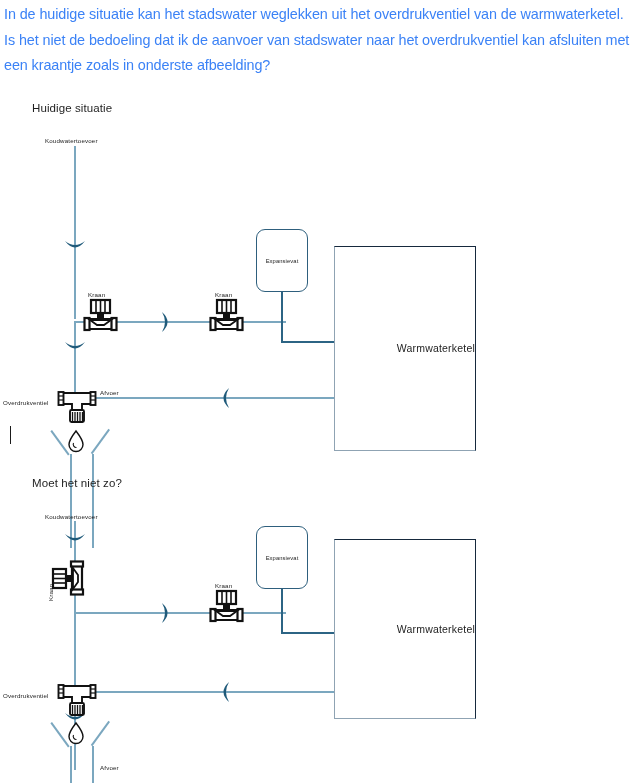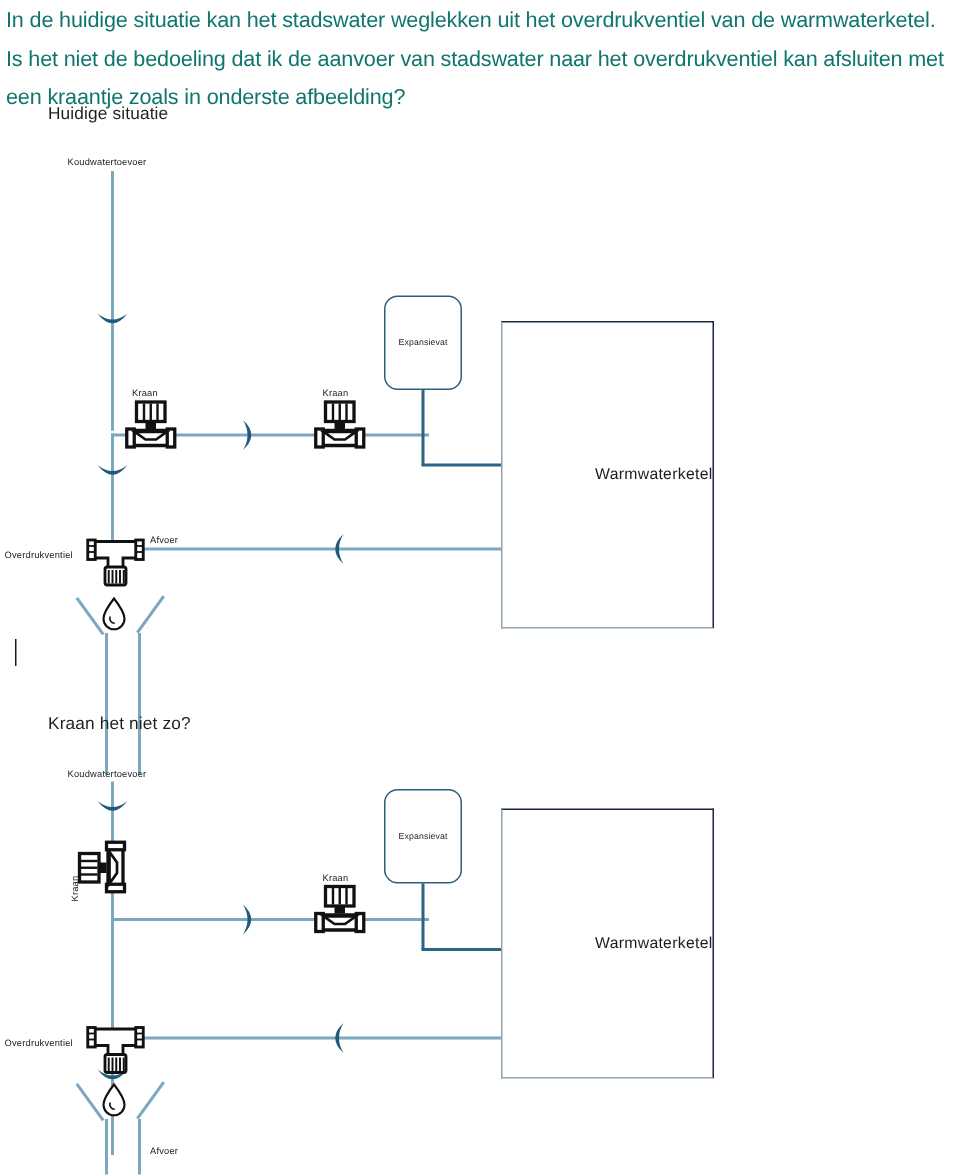--- a/index.html
+++ b/index.html
@@ -4,31 +4,31 @@
 <style>
   html,body{margin:0;padding:0;}
   body{
     width:636px;height:783px;background:#ffffff;
     font-family:"Liberation Sans","DejaVu Sans",sans-serif;
     color:#1a1a1a;overflow:hidden;position:relative;
   }
   
   .intro{
     position:absolute;left:4px;top:2px;width:628px;
-    font-size:14.4px;line-height:25.6px;color:#0f766e;
+    font-size:14.4px;line-height:25.6px;color:#3b82f6;
     letter-spacing:-0.1px;
   }
   
   .caret{
     position:absolute;left:10px;top:426px;width:1px;height:18px;
     background:#1a1a1a;
   }
   
   .diagram{position:absolute;left:0;width:636px;}
-  #diagram-1{top:67px;height:345px;}
+  #diagram-1{top:99px;height:345px;}
   #diagram-2{top:474px;height:309px;}
 
   .dtitle{
     position:absolute;font-size:11.5px;color:#1f1f1f;letter-spacing:0.1px;
   }
   .lbl{
     position:absolute;font-size:6.2px;color:#1c1c1c;
     letter-spacing:0.15px;white-space:nowrap;
   }
   .lbl-rot{
@@ -162,21 +162,21 @@
 
   <div class="diag" style="left:52px;top:331px;width:30px;transform:rotate(54deg);"></div>
   <div class="diag" style="left:110px;top:331px;width:30px;transform:rotate(126deg);"></div>
   <div class="pipe v" style="left:70px;top:355px;height:94px;"></div>
   <div class="pipe v" style="left:92px;top:355px;height:94px;"></div>
   <div class="lbl" style="left:100px;top:290px;">Afvoer</div>
 </div>
 
 <div class="diagram" id="diagram-2">
 
-  <div class="dtitle" style="left:32px;top:3px;">Kraan het niet zo?</div>
+  <div class="dtitle" style="left:32px;top:3px;">Moet het niet zo?</div>
 
   <div class="lbl" style="left:45px;top:39px;">Koudwatertoevoer</div>
 
   <div class="pipe v" style="left:74px;top:47px;height:100px;"></div>
   <div class="pipe v" style="left:74px;top:105px;height:135px;"></div>
   <div class="pipe v" style="left:74px;top:218px;height:78px;"></div>
 
   <svg style="left:64px;top:57px;" width="22" height="18" viewBox="0 0 22 18">
     <path d="M1 3 Q11 16 21 3 Q11 11 1 3 Z" fill="#1f5a7a"></path>
   </svg>

